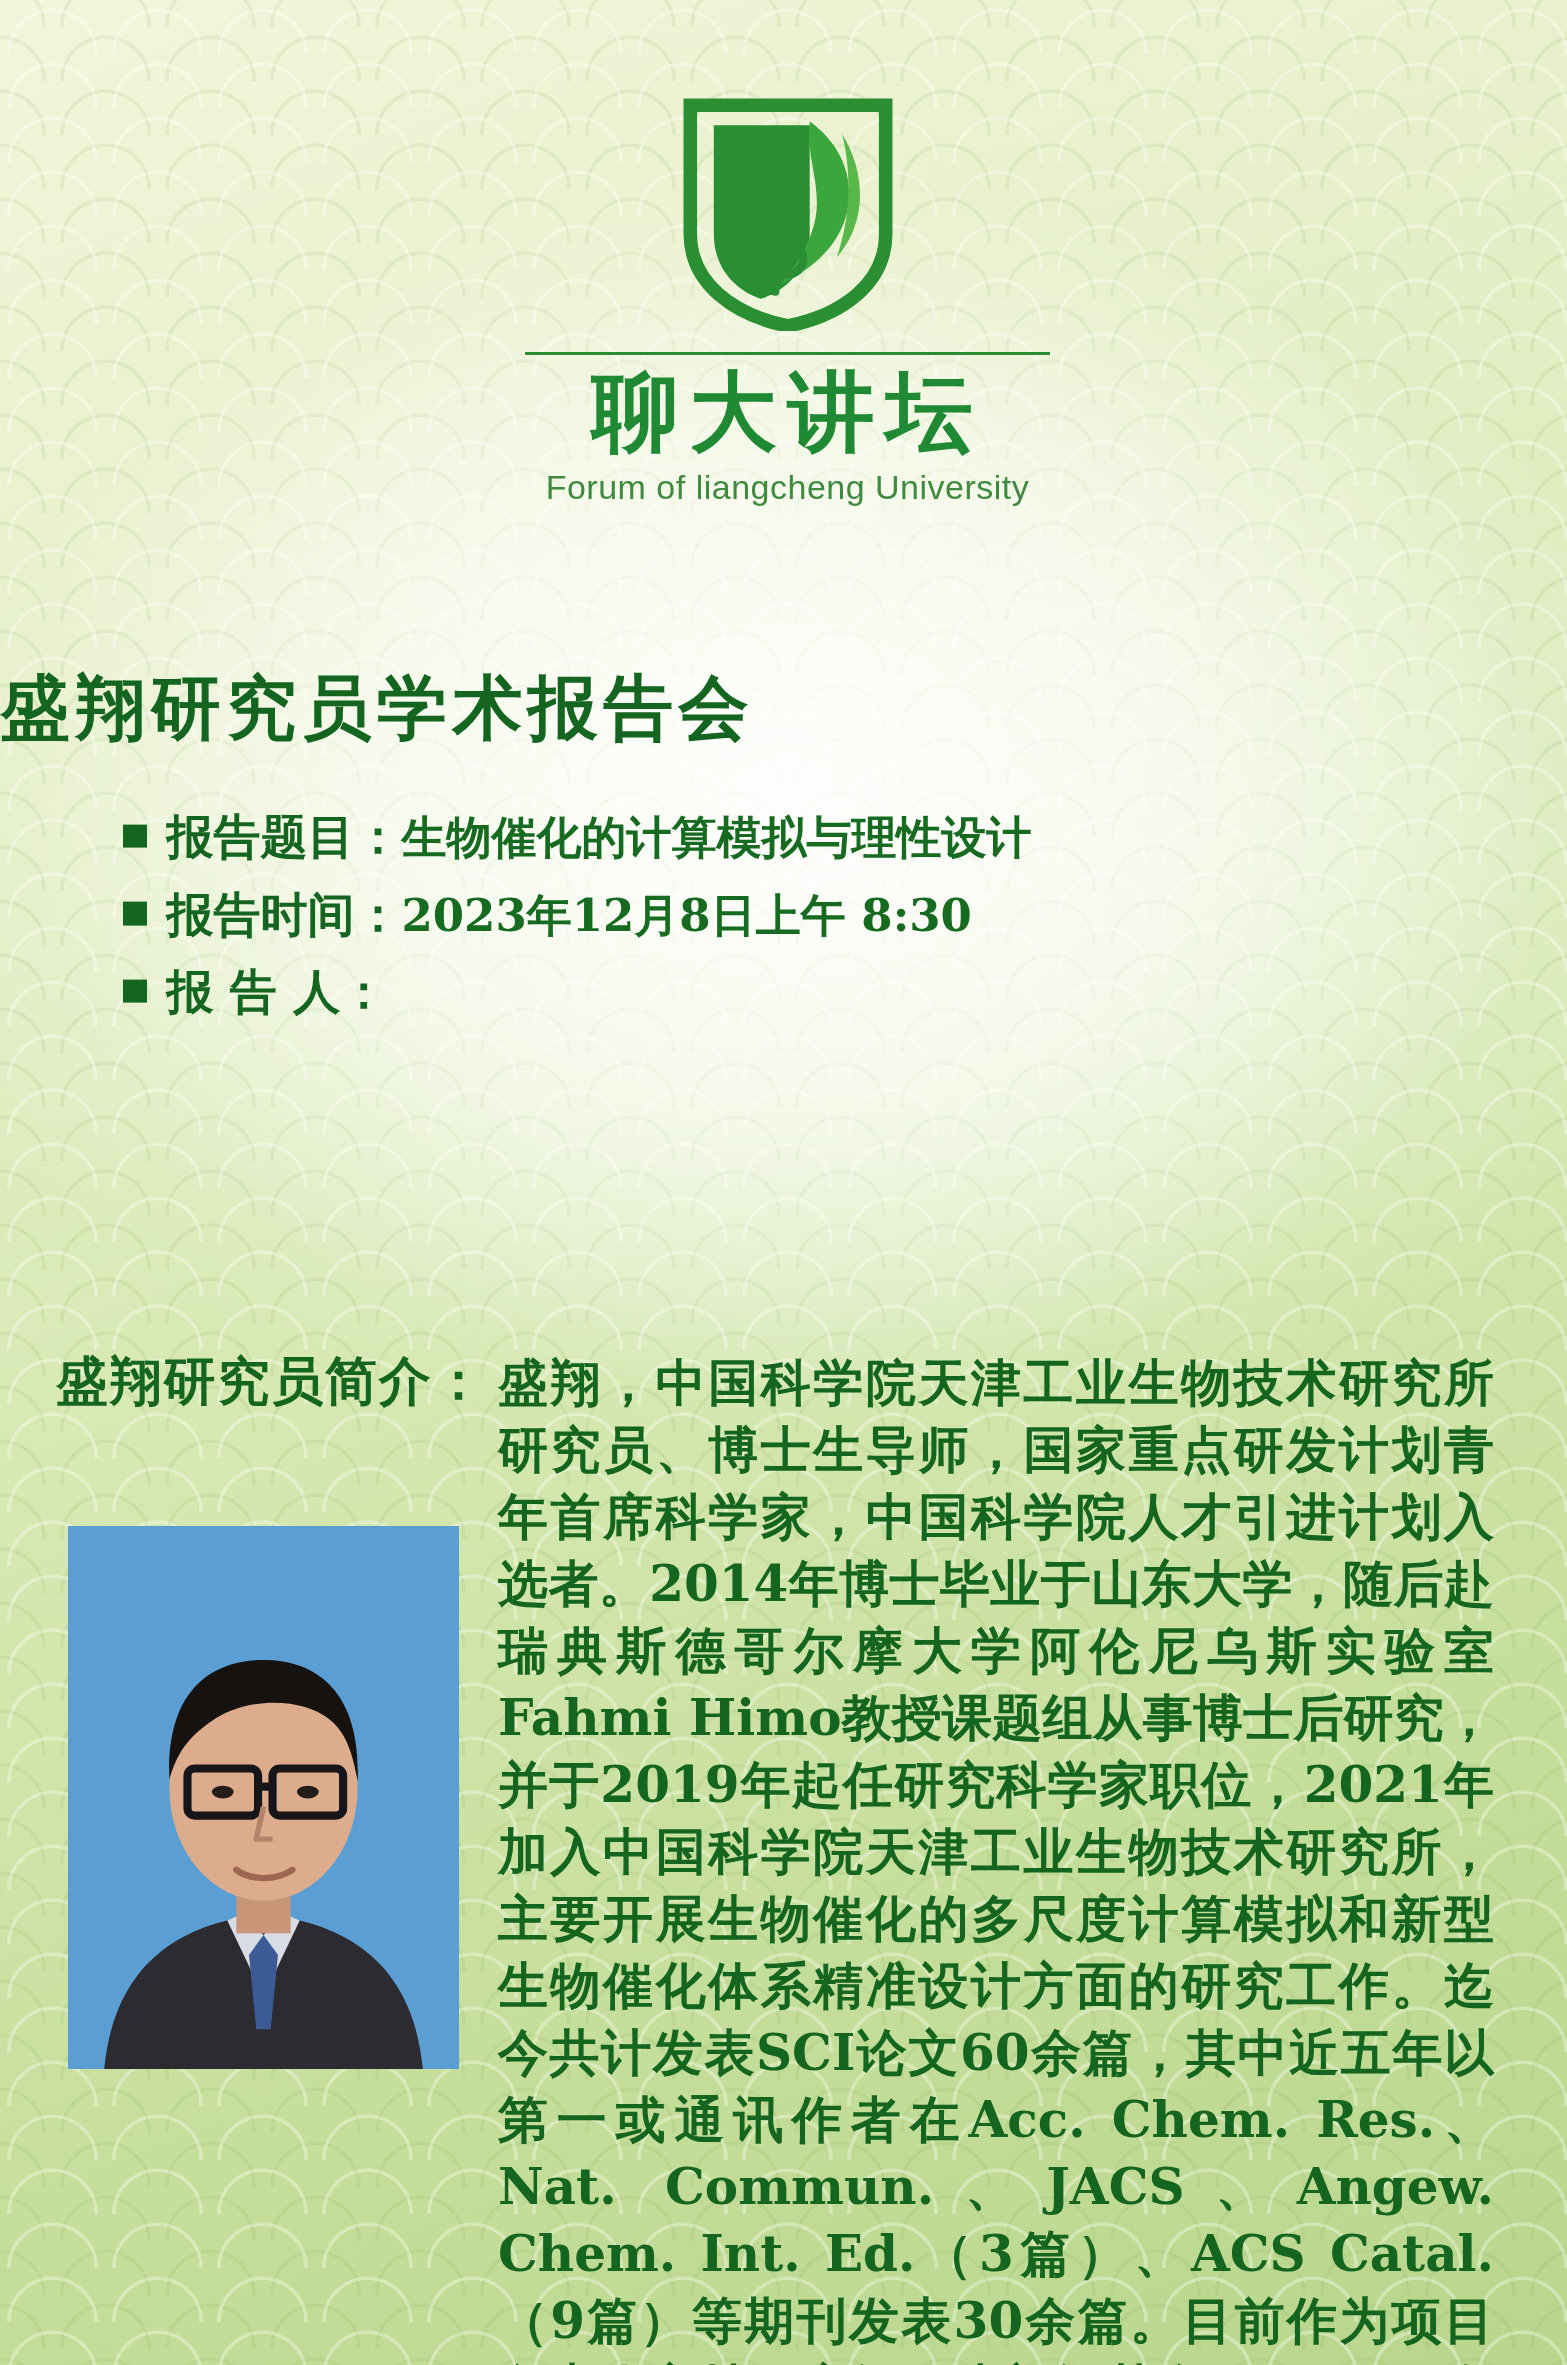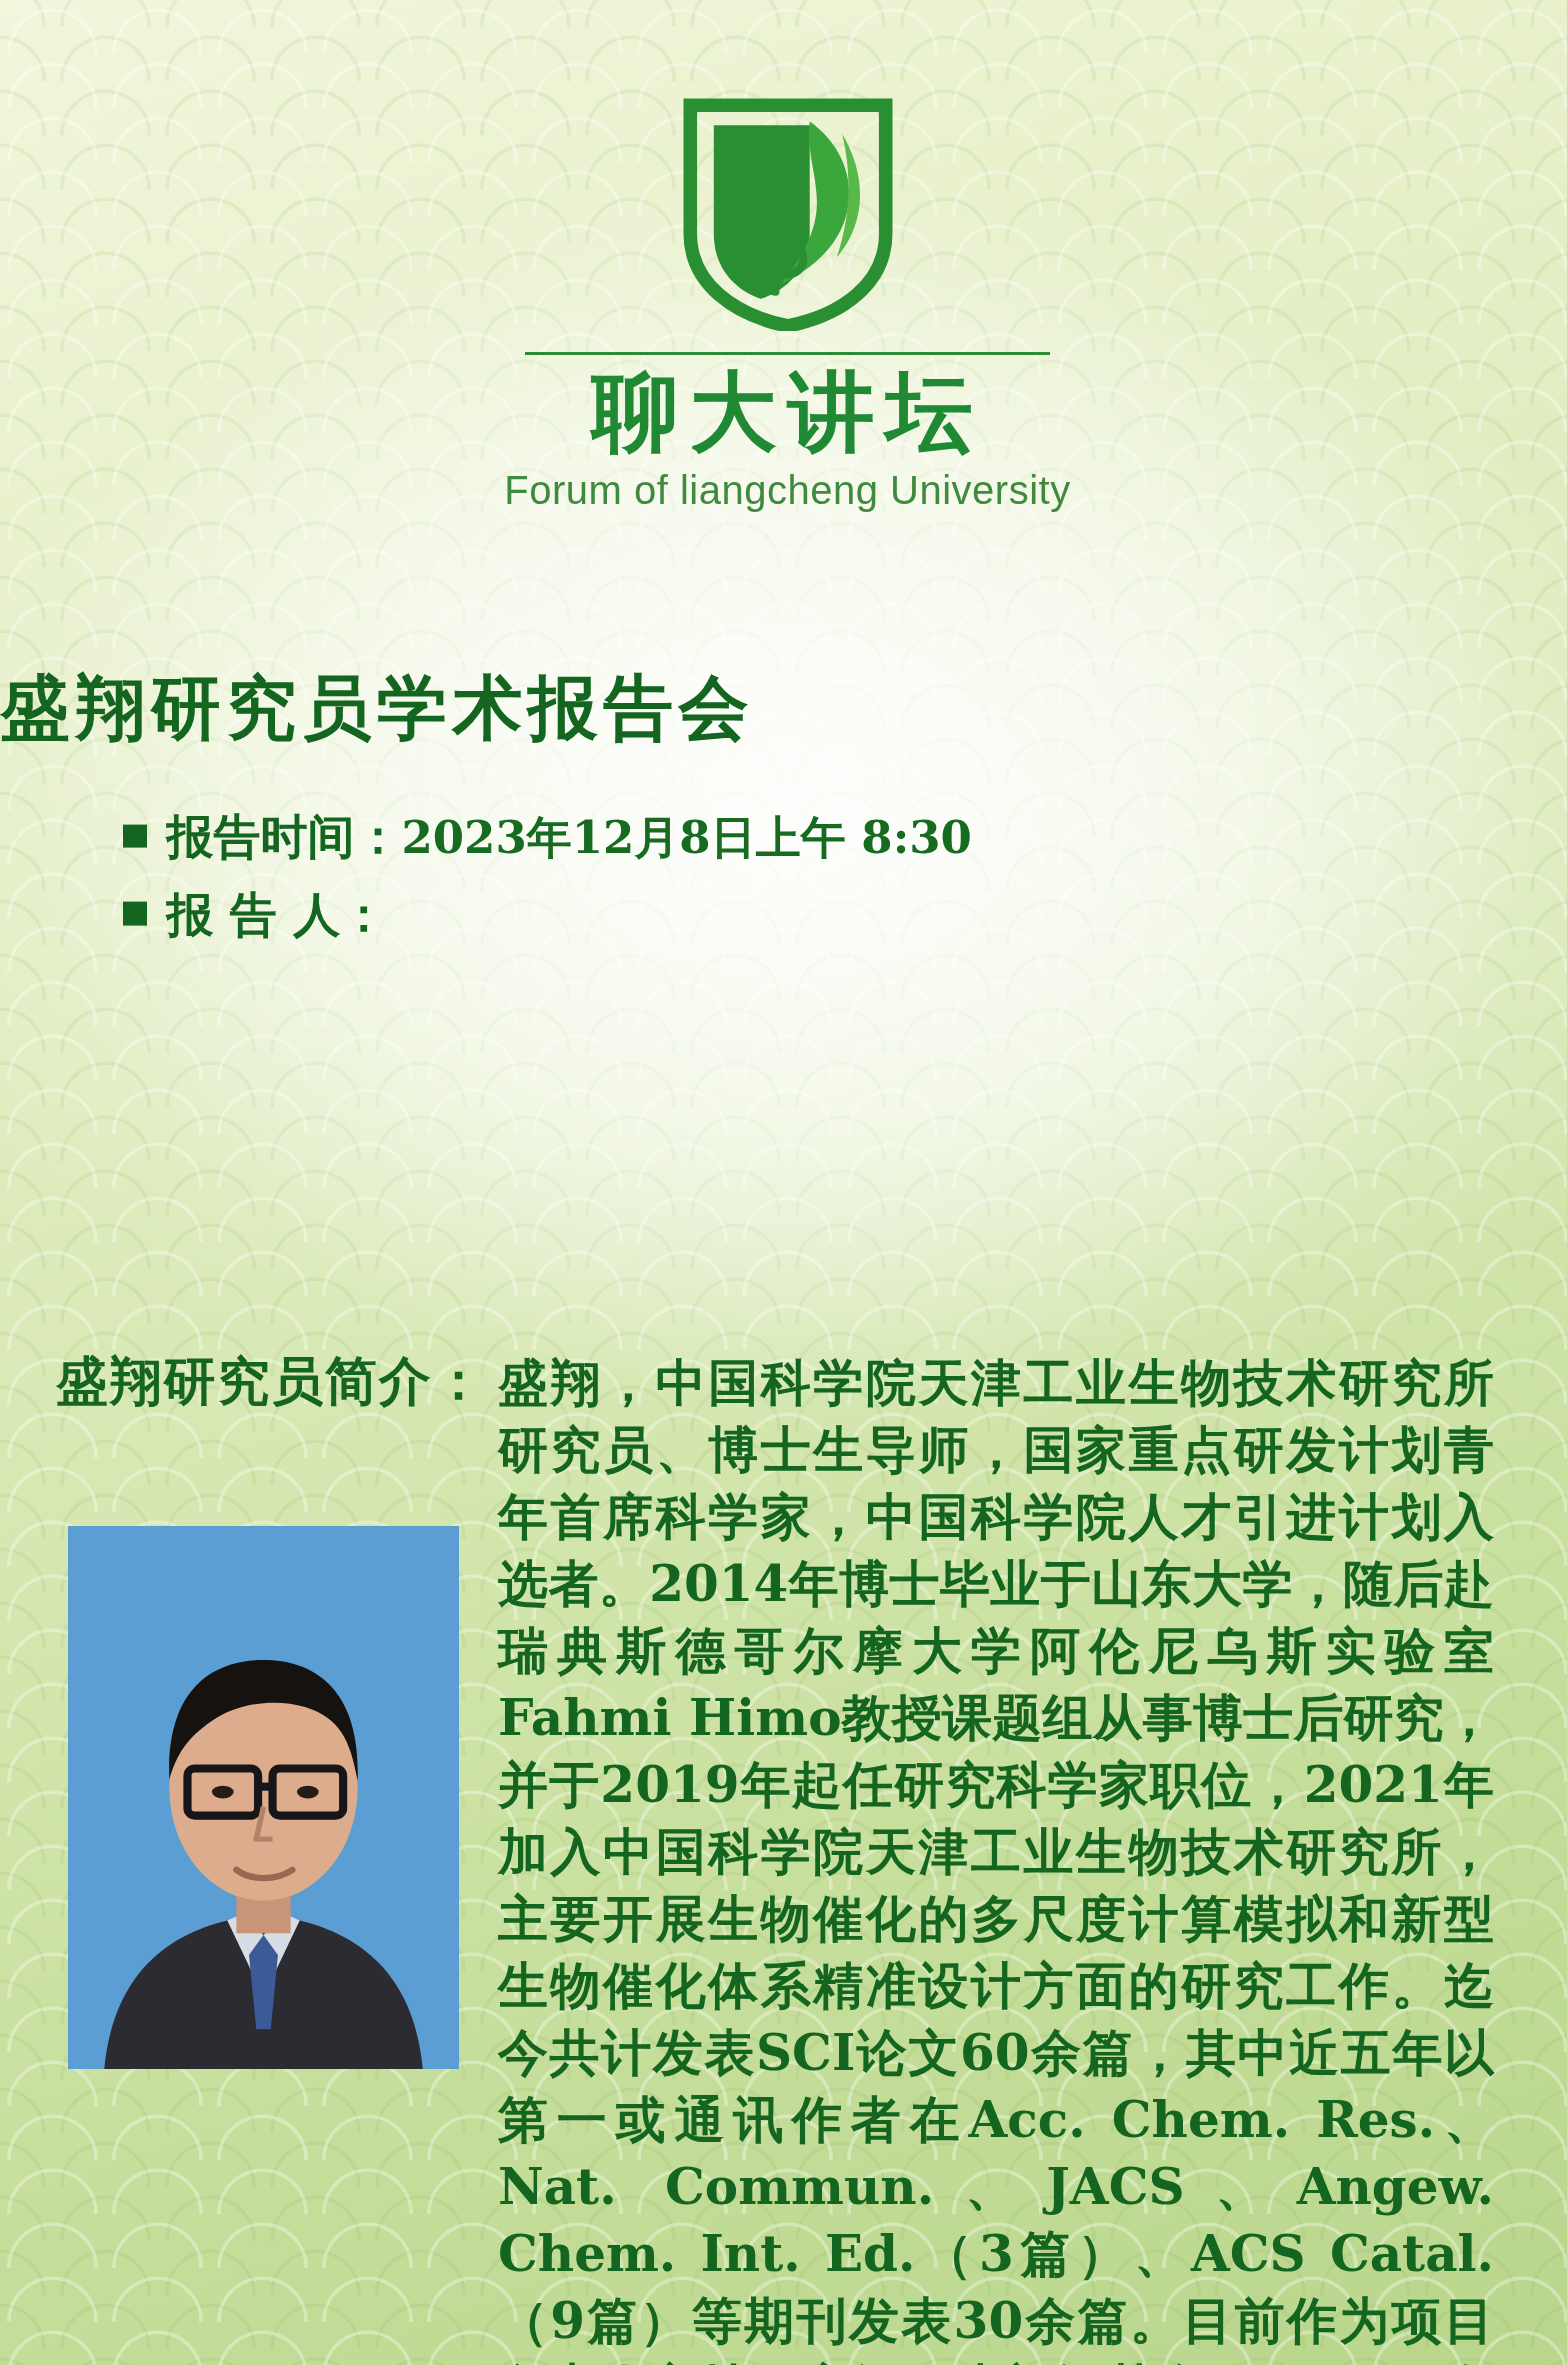--- a/index.html
+++ b/index.html
@@ -78,21 +78,21 @@
     font-family: "DejaVu Sans", "Liberation Sans", sans-serif;
     font-size: 87px;
     font-weight: 700;
     letter-spacing: 11px;
     color: #1f8a33;
     line-height: 1.05;
   }
   .logo-en {
     margin-top: 9px;
     font-family: "Liberation Sans", sans-serif;
-    font-size: 40px;
+    font-size: 34px;
     letter-spacing: 0.5px;
     color: #3f8a3f;
   }
 
   
   .poster-title {
     position: absolute;
     top: 634px;
     left: 0; right: 0;
     text-align: left;
@@ -199,20 +199,25 @@
         </svg>
       </div>
       <div class="logo-divider"></div>
       <div class="logo-cn">聊大讲坛</div>
       <div class="logo-en">Forum of liangcheng University</div>
     </div>
 
     <div class="poster-title">盛翔研究员学术报告会</div>
 
     <div class="info-list">
+      <div class="info-row bold-value">
+        <span class="bullet"></span>
+        <span class="info-label">报告题目：</span>
+        <span class="info-value">生物催化的计算模拟与理性设计</span>
+      </div>
       <div class="info-row">
         <span class="bullet"></span>
         <span class="info-label">报告时间：</span>
         <span class="info-value">2023年12月8日上午 8:30</span>
       </div>
       <div class="info-row">
         <span class="bullet"></span>
         <span class="info-label">报 告 人：</span>
       </div>
     </div>

